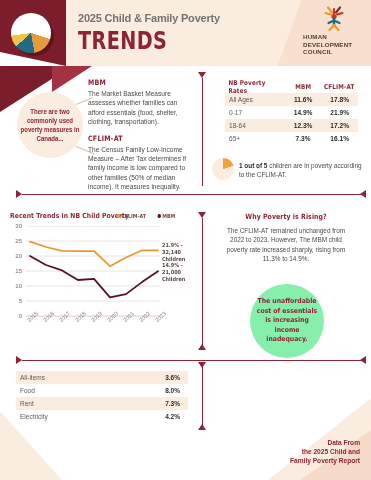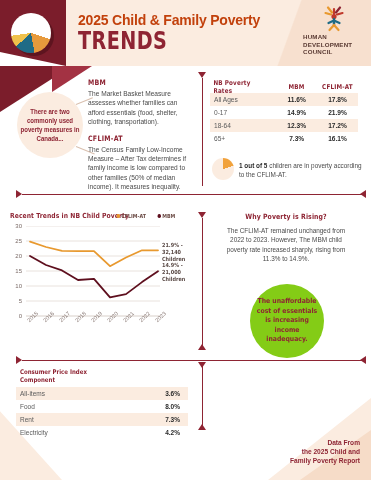--- a/index.html
+++ b/index.html
@@ -16,21 +16,21 @@
   .hdr-bg{position:absolute;left:62px;top:0;width:309px;height:66px;background:#fbece0;}
   .hdr-bg2{position:absolute;left:250px;top:0;width:121px;height:66px;
            background:linear-gradient(110deg,#fbece0 0%,#fbece0 35%,#f7e0cf 36%,#f7e0cf 100%);}
   .hdr-left{position:absolute;left:0;top:0;width:66px;height:66px;background:#7b1d2b;}
   .hdr-left-notch{position:absolute;left:0;top:52px;width:66px;height:14px;background:#ffffff;
                   clip-path:polygon(0 100%,0 0,100% 100%);}
   .pie-logo{position:absolute;left:11px;top:13px;width:40px;height:40px;border-radius:50%;
             background:conic-gradient(#ffffff 0deg 108deg,#e79a3c 108deg 170deg,
                        #1f6b86 170deg 228deg,#f0c14b 228deg 262deg,#ffffff 262deg 360deg);
             box-shadow:3px 3px 0 rgba(60,10,18,.45);}
-  .hdr-title{position:absolute;left:78px;top:12px;font-size:14px;font-weight:bold;color:#c2410c;letter-spacing:-.2px;}
+  .hdr-title{position:absolute;left:78px;top:12px;font-size:11px;font-weight:bold;color:#737373;letter-spacing:-.2px;}
   .hdr-sub{position:absolute;left:78px;top:27px;font-size:24px;font-weight:bold;color:#8e2433;
            letter-spacing:.5px;font-family:"DejaVu Sans", sans-serif;transform:scaleX(.8);transform-origin:left top;}
   .logo-box{position:absolute;left:303px;top:6px;width:62px;height:56px;}
   .logo-mark{position:absolute;left:16px;top:0;width:30px;height:26px;}
   .logo-text{position:absolute;left:0;top:27px;width:62px;font-size:6.2px;font-weight:bold;
              line-height:7.6px;color:#5a3a33;letter-spacing:.2px;}
 
   
   .deco-tri-tl{position:absolute;left:0;top:66px;width:72px;height:46px;background:#7b1d2b;
                clip-path:polygon(0 0,100% 0,0 100%);}
@@ -59,21 +59,21 @@
   .circle-note span{font-size:6.6px;font-weight:bold;color:#8e2433;line-height:9px;
                     transform:scaleX(.92);display:block;}
   .leader{position:absolute;background:#d9bfae;height:1px;transform-origin:left center;}
   .defs{position:absolute;left:88px;top:78px;width:105px;}
   .def-h{font-size:7.4px;font-weight:bold;color:#8e2433;font-family:"DejaVu Sans",sans-serif;
          transform:scaleX(.85);transform-origin:left;letter-spacing:.3px;}
   .def-b{font-size:6.6px;line-height:9.4px;color:#4a4a4a;margin:2px 0 7px 0;}
 
   
   .ptable{position:absolute;left:210px;top:80px;width:148px;}
-  .ptable .trow{display:flex;align-items:center;height:13px;}
+  .ptable .trow{display:flex;align-items:center;height:13px;margin-left:15px;}
   .ptable .trow.alt{background:#fbece0;}
   .ptable .th{font-size:6.6px;font-weight:bold;color:#8e2433;font-family:"DejaVu Sans",sans-serif;
               transform:scaleX(.85);transform-origin:left;letter-spacing:.2px;}
   .ptable .c0{width:64px;padding-left:4px;}
   .ptable .c1{width:42px;text-align:center;}
   .ptable .c2{width:42px;text-align:center;}
   .ptable .td0{font-size:6.6px;color:#5a5a5a;}
   .ptable .tdv{font-size:6.6px;font-weight:bold;color:#2b2b2b;}
   .oneof{position:absolute;left:212px;top:158px;width:150px;display:flex;align-items:flex-start;}
   .oneof-pie{width:22px;height:22px;border-radius:50%;flex:0 0 22px;margin-right:5px;
@@ -94,21 +94,21 @@
   .ann{position:absolute;font-size:5.6px;font-weight:bold;line-height:7px;
        font-family:"DejaVu Sans",sans-serif;transform:scaleX(.88);transform-origin:left;}
   .xlab{position:absolute;font-size:5.6px;color:#8a7a76;transform:rotate(-45deg);transform-origin:left top;}
 
   
   .why{position:absolute;left:210px;top:212px;width:152px;text-align:center;}
   .why-h{font-size:7.2px;font-weight:bold;color:#8e2433;font-family:"DejaVu Sans",sans-serif;
          transform:scaleX(.86);letter-spacing:.1px;}
   .why-b{font-size:6.4px;line-height:9.4px;color:#4a4a4a;margin-top:5px;padding:0 12px;}
   .why-circle{position:absolute;left:40px;top:72px;width:74px;height:74px;border-radius:50%;
-              background:#84cc16;display:flex;align-items:center;justify-content:center;text-align:center;}
+              background:#86efac;display:flex;align-items:center;justify-content:center;text-align:center;}
   .why-circle span{font-size:6.8px;font-weight:bold;color:#8e2433;line-height:9.6px;
                    font-family:"DejaVu Sans",sans-serif;transform:scaleX(.9);display:block;}
 
   
   .cpi{position:absolute;left:16px;top:368px;width:172px;}
   .cpi-head{display:flex;padding-bottom:3px;}
   .cpi-h{font-size:6.4px;font-weight:bold;color:#8e2433;font-family:"DejaVu Sans",sans-serif;
          transform:scaleX(.85);transform-origin:left;line-height:8px;}
   .cpi-h.r{transform-origin:right;text-align:right;}
   .cpi-row{display:flex;align-items:center;height:13px;}
@@ -293,24 +293,20 @@
 
   <div class="brk brk-h" style="left:22px;top:360px;width:340px;"></div>
   <div class="tri tri-right" style="left:16px;top:356px;"></div>
   <div class="tri tri-left" style="left:360px;top:356px;"></div>
   <div class="brk brk-v" style="left:202px;top:366px;height:60px;"></div>
   <div class="tri tri-down" style="left:198px;top:362px;"></div>
   <div class="tri tri-up" style="left:198px;top:424px;"></div>
 
   <div class="cpi">
     <div class="cpi-head">
-      <div style="flex:1;padding-left:4px;">
-        <div class="cpi-h">Consumer Price Index</div>
-        <div class="cpi-h">Component</div>
-      </div>
     </div>
     <div class="cpi-row alt">
       <div class="cpi-c0">All-items</div>
       <div class="cpi-c1">3.6%</div>
     </div>
     <div class="cpi-row">
       <div class="cpi-c0">Food</div>
       <div class="cpi-c1">8.0%</div>
     </div>
     <div class="cpi-row alt">

